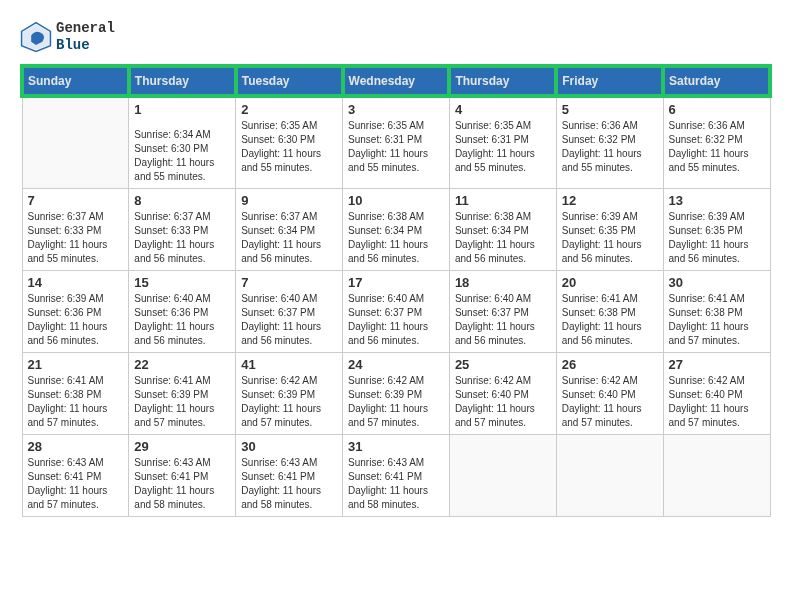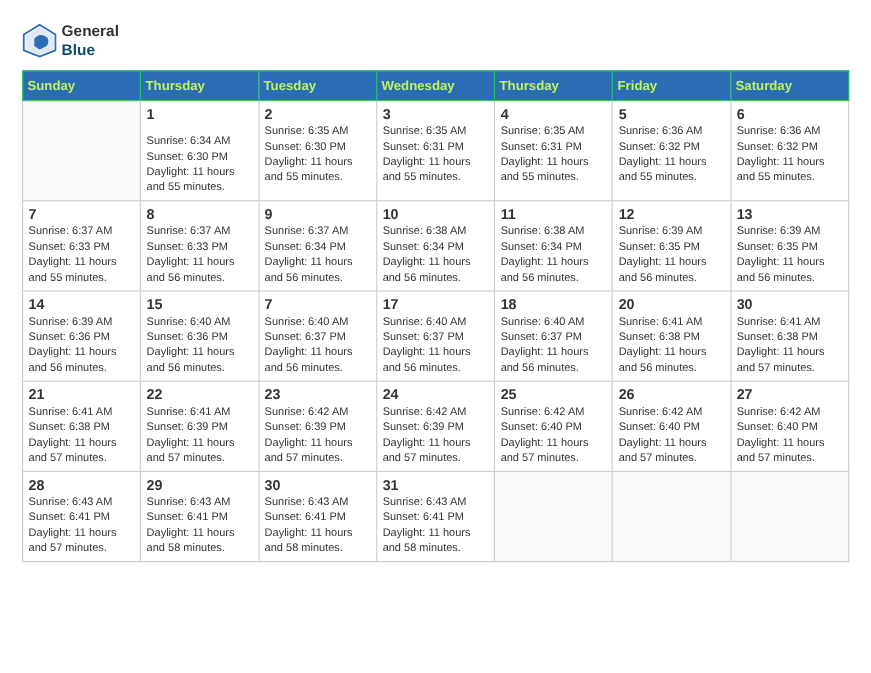--- a/index.html
+++ b/index.html
@@ -13,20 +13,21 @@
     .header {
       display: flex;
       justify-content: space-between;
       align-items: flex-start;
       margin-bottom: 10px;
     }
     .logo {
       display: flex;
       align-items: center;
       gap: 4px;
+      font-family: Liberation Mono, monospace;
     }
     .logo-icon {
       width: 32px;
       height: 32px;
     }
     .title-block {
       text-align: right;
     }
     .calendar-title {
       font-size: 36px;
@@ -37,26 +38,26 @@
       font-size: 16px;
       color: #555;
     }
     table {
       width: 100%;
       border-collapse: collapse;
       font-size: 11px;
     }
     th {
       background-color: #2a6db5;
-      color: #bef264;
+      color: #e5e5e5;
       padding: 6px 4px;
       text-align: left;
       font-size: 12px;
       font-weight: bold;
-      border: 1px solid #22c55e;
+      border: 4px solid #22c55e;
     }
     td {
       border: 1px solid #ccc;
       padding: 4px 5px;
       vertical-align: top;
       height: 80px;
       width: calc(100% / 7);
     }
     td.empty {
       background: #f9f9f9;
@@ -264,21 +265,21 @@
 and 57 minutes.</div>
         </td>
         <td>
           <span class="day-num">22</span>
           <div class="day-info" style="white-space: pre-line;">Sunrise: 6:41 AM
 Sunset: 6:39 PM
 Daylight: 11 hours
 and 57 minutes.</div>
         </td>
         <td>
-          <span class="day-num">23</span>
+          <span class="day-num">41</span>
           <div class="day-info" style="white-space: pre-line;">Sunrise: 6:42 AM
 Sunset: 6:39 PM
 Daylight: 11 hours
 and 57 minutes.</div>
         </td>
         <td>
           <span class="day-num">24</span>
           <div class="day-info" style="white-space: pre-line;">Sunrise: 6:42 AM
 Sunset: 6:39 PM
 Daylight: 11 hours

